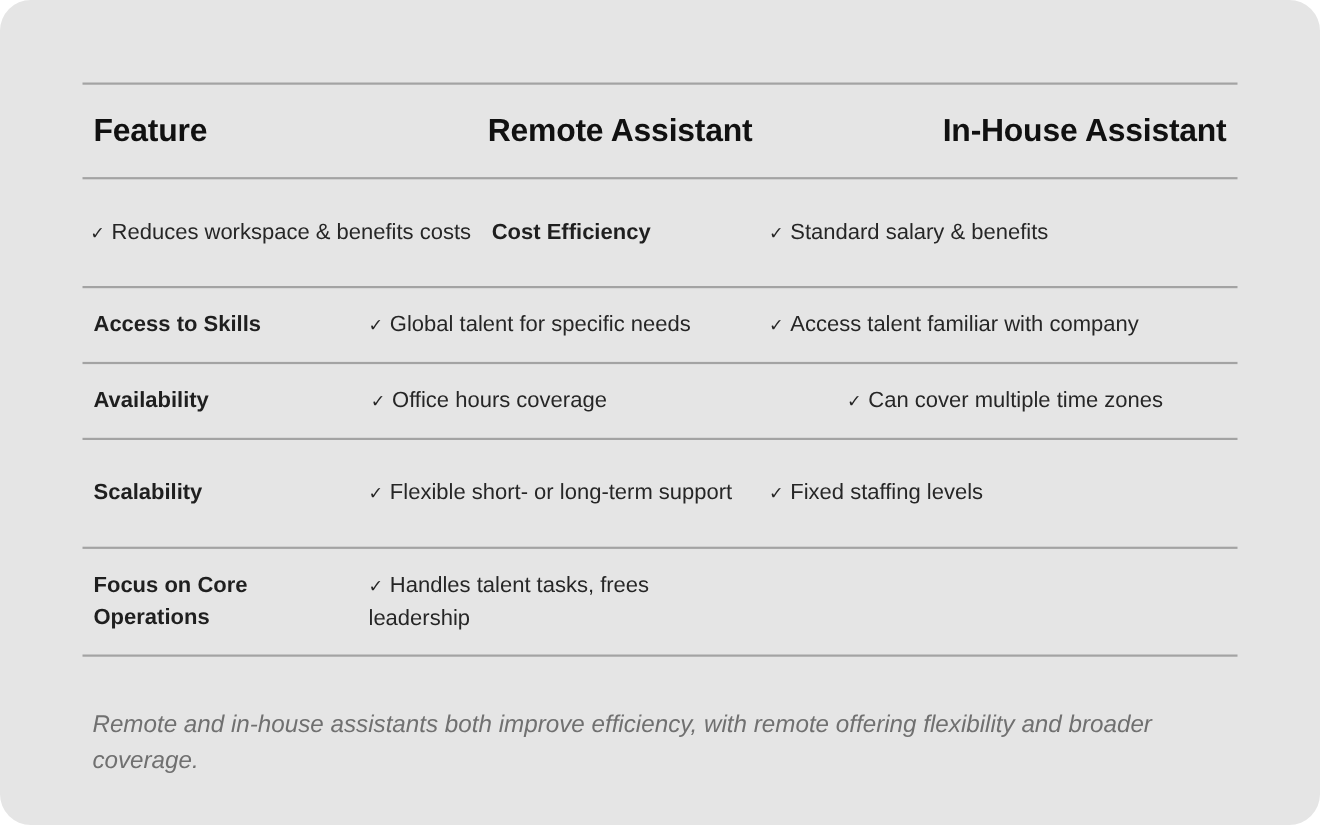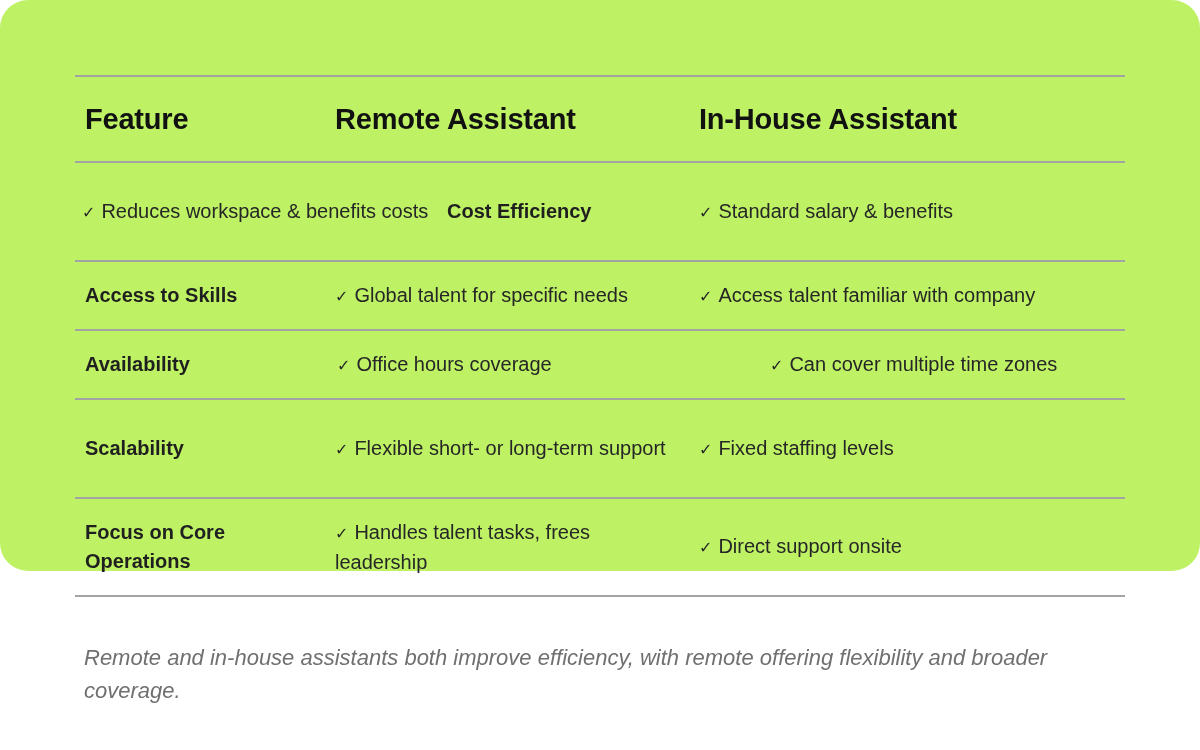--- a/index.html
+++ b/index.html
@@ -4,22 +4,22 @@
   <style>
     * { box-sizing: border-box; margin: 0; padding: 0; }
     html, body {
       width: 1200px; height: 750px;
       background: #ffffff;
       font-family: "Liberation Sans", "DejaVu Sans", sans-serif;
       overflow: hidden;
     }
     .card {
       position: absolute; left: 0; top: 0;
-      width: 1200px; height: 571px;
-      background: #bef264;
+      width: 1200px; height: 750px;
+      background: #e5e5e5;
       border-radius: 28px;
     }
     .table {
       position: absolute;
       left: 75px; top: 75px;
       width: 1050px;
       border-top: 2px solid #a3a3a3;
     }
     .row {
       display: flex;
@@ -30,21 +30,21 @@
     .cell { padding: 0 10px; }
     .c1 { width: 253px; }
     .c2 { width: 362px; padding-left: 7px; padding-right: 6px; }
     .c3 { width: 435px; padding-left: 9px; }
     .header .cell {
       font-weight: bold;
       font-size: 29px;
       color: #111111;
       letter-spacing: -0.2px;
     }
-    .header .c2, .header .c3 { text-align: left; }
+    .header .c2, .header .c3 { text-align: right; }
     .header .c1 { padding-left: 10px; }
     .feature {
       font-weight: bold;
       font-size: 20px;
       color: #1f1f1f;
       line-height: 29px;
     }
     .value {
       font-size: 20px;
       color: #262626;
@@ -98,18 +98,17 @@
 
     <div class="row" style="height:99px">
       <div class="cell c1 feature">Scalability</div>
       <div class="cell c2 value"><span class="check">✓</span><span>Flexible short- or long-term support</span></div>
       <div class="cell c3 value"><span class="check">✓</span><span>Fixed staffing levels</span></div>
     </div>
 
     <div class="row" style="height:98px">
       <div class="cell c1 feature">Focus on Core Operations</div>
       <div class="cell c2 value"><span class="check">✓</span><span>Handles talent tasks, frees leadership</span></div>
-      <div class="cell c3 value"><span class="check">✓</span><span>Direct support onsite</span></div>
     </div>
   </div>
 
   <p class="caption">Remote and in-house assistants both improve efficiency, with remote offering flexibility and broader coverage.</p>
 </div>
 
 </body></html>

